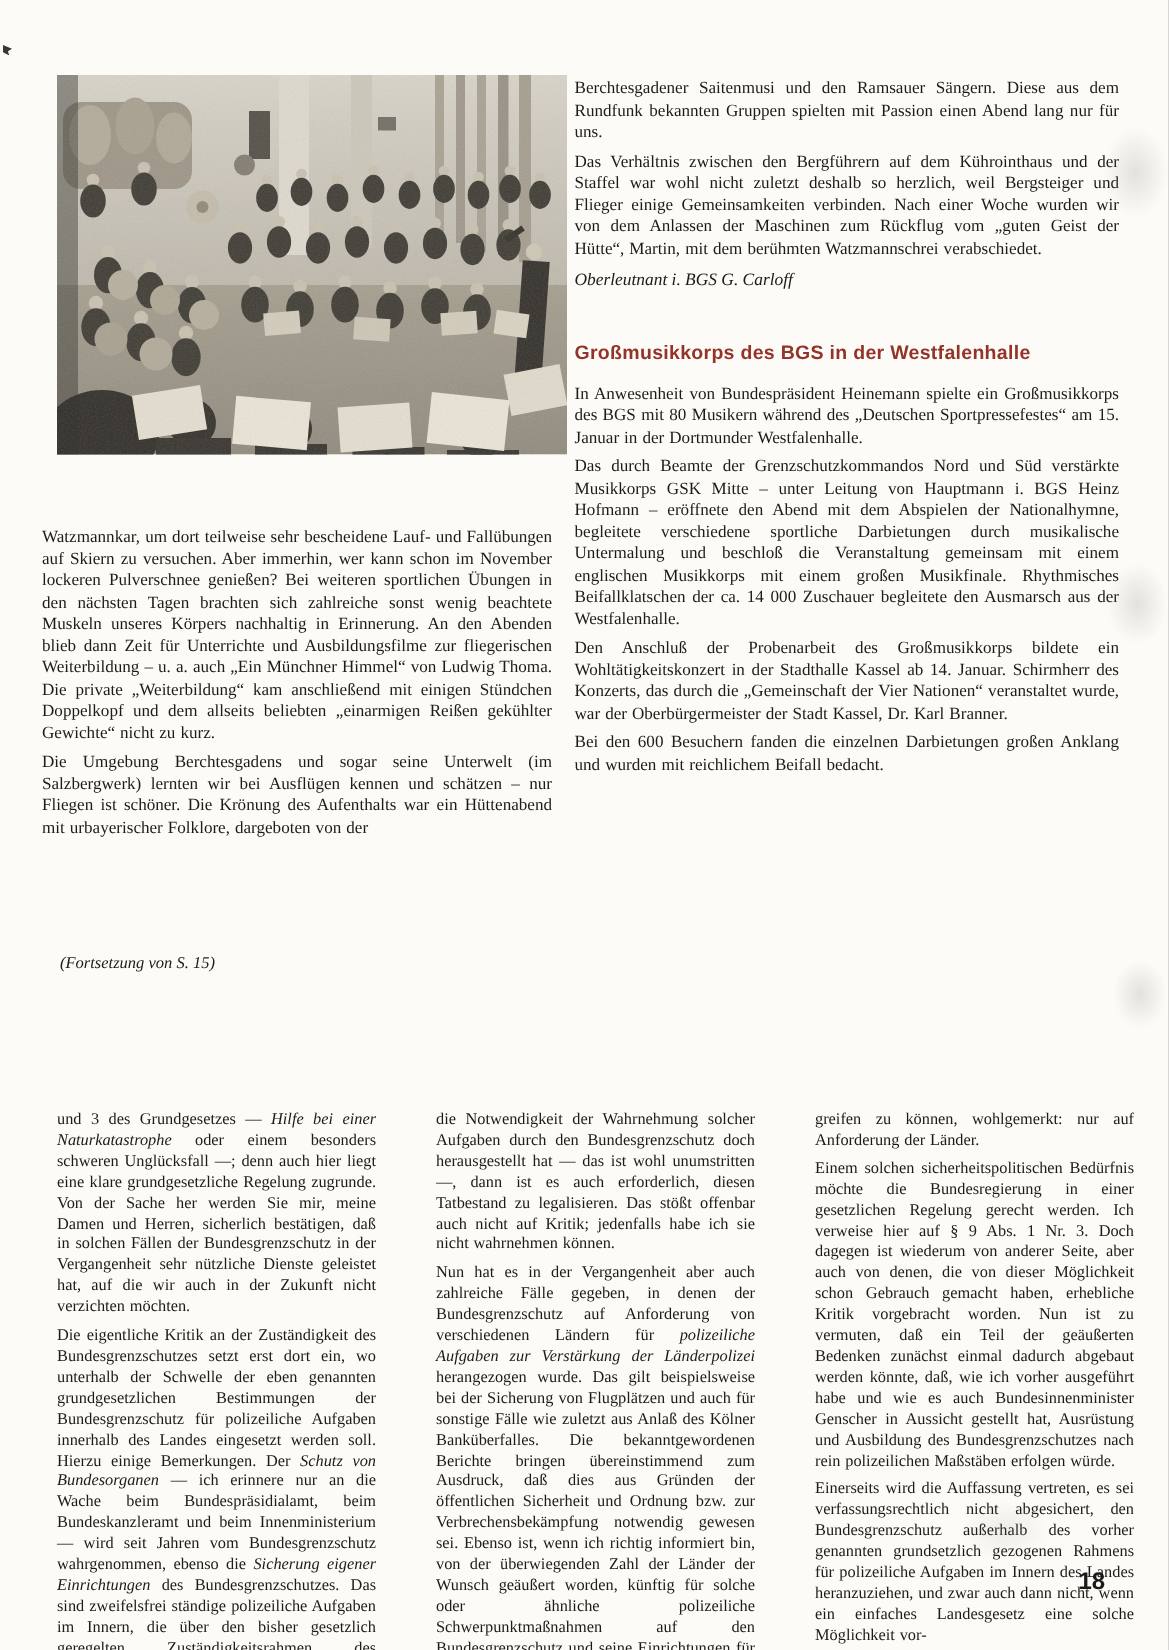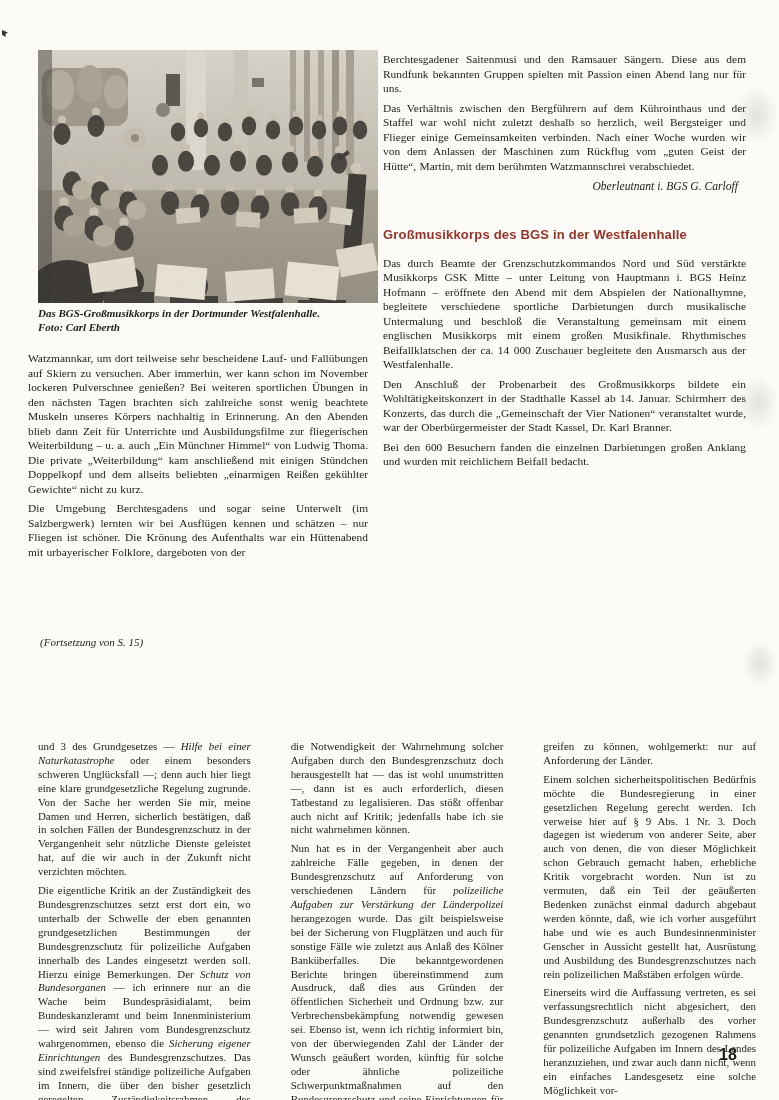--- a/index.html
+++ b/index.html
@@ -23,21 +23,21 @@
 
   .photo-wrap { position:absolute; left:38px; top:50px; width:340px; height:253px; }
   .photo-wrap svg { display:block; }
 
   .caption { position:absolute; left:38px; top:307px; width:340px;
     font-style:italic; font-size:11px; line-height:13.5px; font-weight:bold; }
 
   .left-col  { position:absolute; left:28px;  top:351px; width:340px; }
   .right-col { position:absolute; left:383px; top:52px;  width:363px; }
 
-  .signature { text-align:right; font-style:italic; font-size:11.6px;
+  .signature { font-style:italic; font-size:11.6px;
     padding-right:8px; margin:7px 0 0 0; }
 
   .article-heading {
     font-family:"Liberation Sans", sans-serif; font-weight:bold;
     font-size:13px; line-height:18.5px; letter-spacing:.2px;
     margin:33px 0 11px 0;
   }
 
   .continuation-note { position:absolute; left:40px; top:636px;
     font-style:italic; font-size:11px; }
@@ -173,38 +173,35 @@
       <rect x="188" y="220" width="48" height="30" fill="#e9e4d5" transform="rotate(-4 212 235)"></rect>
       <rect x="248" y="214" width="52" height="34" fill="#efeadb" transform="rotate(6 274 231)"></rect>
       <rect x="300" y="196" width="38" height="28" fill="#e4dfd0" transform="rotate(-11 319 210)"></rect>
 
       <rect x="0" y="0" width="14" height="253" fill="#201e1a" opacity="0.45"></rect>
       <rect x="0" y="0" width="340" height="253" fill="#b9b3a4" opacity="0.10"></rect>
       <rect x="0" y="0" width="340" height="253" filter="url(#grain)" fill="none"></rect>
     </svg>
   </div>
 
-  <div class="caption">
-    <div>Das BGS-Großmusikkorps in der Dortmunder Westfalenhalle.</div>
-    <div>Foto: Carl Eberth</div>
-  </div>
 
   <div class="left-col copy">
       <p><span>Watzmannkar, um dort teilweise sehr bescheidene Lauf- und Fallübungen auf Skiern zu versuchen. Aber immerhin, wer kann schon im November lockeren Pulverschnee genießen? Bei weiteren sportlichen Übungen in den nächsten Tagen brachten sich zahlreiche sonst wenig beachtete Muskeln unseres Körpers nachhaltig in Erinnerung. An den Abenden blieb dann Zeit für Unterrichte und Ausbildungsfilme zur fliegerischen Weiterbildung – u. a. auch „Ein Münchner Himmel“ von Ludwig Thoma. Die private „Weiterbildung“ kam anschließend mit einigen Stündchen Doppelkopf und dem allseits beliebten „einarmigen Reißen gekühlter Gewichte“ nicht zu kurz.</span></p>
       <p><span>Die Umgebung Berchtesgadens und sogar seine Unterwelt (im Salzbergwerk) lernten wir bei Ausflügen kennen und schätzen – nur Fliegen ist schöner. Die Krönung des Aufenthalts war ein Hüttenabend mit urbayerischer Folklore, dargeboten von der</span></p>
     </div>
 
   <div class="right-col">
     <div class="copy">
         <p><span>Berchtesgadener Saitenmusi und den Ramsauer Sängern. Diese aus dem Rundfunk bekannten Gruppen spielten mit Passion einen Abend lang nur für uns.</span></p>
         <p><span>Das Verhältnis zwischen den Bergführern auf dem Kührointhaus und der Staffel war wohl nicht zuletzt deshalb so herzlich, weil Bergsteiger und Flieger einige Gemeinsamkeiten verbinden. Nach einer Woche wurden wir von dem Anlassen der Maschinen zum Rückflug vom „guten Geist der Hütte“, Martin, mit dem berühmten Watzmannschrei verabschiedet.</span></p>
       </div>
     <div class="signature">Oberleutnant i. BGS G. Carloff</div>
     <h1 class="article-heading" style="color: rgb(148, 51, 40);">Großmusikkorps des BGS in der Westfalenhalle</h1>
     <div class="copy">
+        <p><span>In Anwesenheit von Bundespräsident Heinemann spielte ein Großmusikkorps des BGS mit 80 Musikern während des „Deutschen Sportpressefestes“ am 15. Januar in der Dortmunder Westfalenhalle.</span></p>
         <p><span>Das durch Beamte der Grenzschutzkommandos Nord und Süd verstärkte Musikkorps GSK Mitte – unter Leitung von Hauptmann i. BGS Heinz Hofmann – eröffnete den Abend mit dem Abspielen der Nationalhymne, begleitete verschiedene sportliche Darbietungen durch musikalische Untermalung und beschloß die Veranstaltung gemeinsam mit einem englischen Musikkorps mit einem großen Musikfinale. Rhythmisches Beifallklatschen der ca. 14 000 Zuschauer begleitete den Ausmarsch aus der Westfalenhalle.</span></p>
         <p><span>Den Anschluß der Probenarbeit des Großmusikkorps bildete ein Wohltätigkeitskonzert in der Stadthalle Kassel ab 14. Januar. Schirmherr des Konzerts, das durch die „Gemeinschaft der Vier Nationen“ veranstaltet wurde, war der Oberbürgermeister der Stadt Kassel, Dr. Karl Branner.</span></p>
         <p><span>Bei den 600 Besuchern fanden die einzelnen Darbietungen großen Anklang und wurden mit reichlichem Beifall bedacht.</span></p>
       </div>
   </div>
 
   <div class="continuation-note">(Fortsetzung von S. 15)</div>
 
   <div class="bottom-cols">
     <div class="bottom-col copy small">

